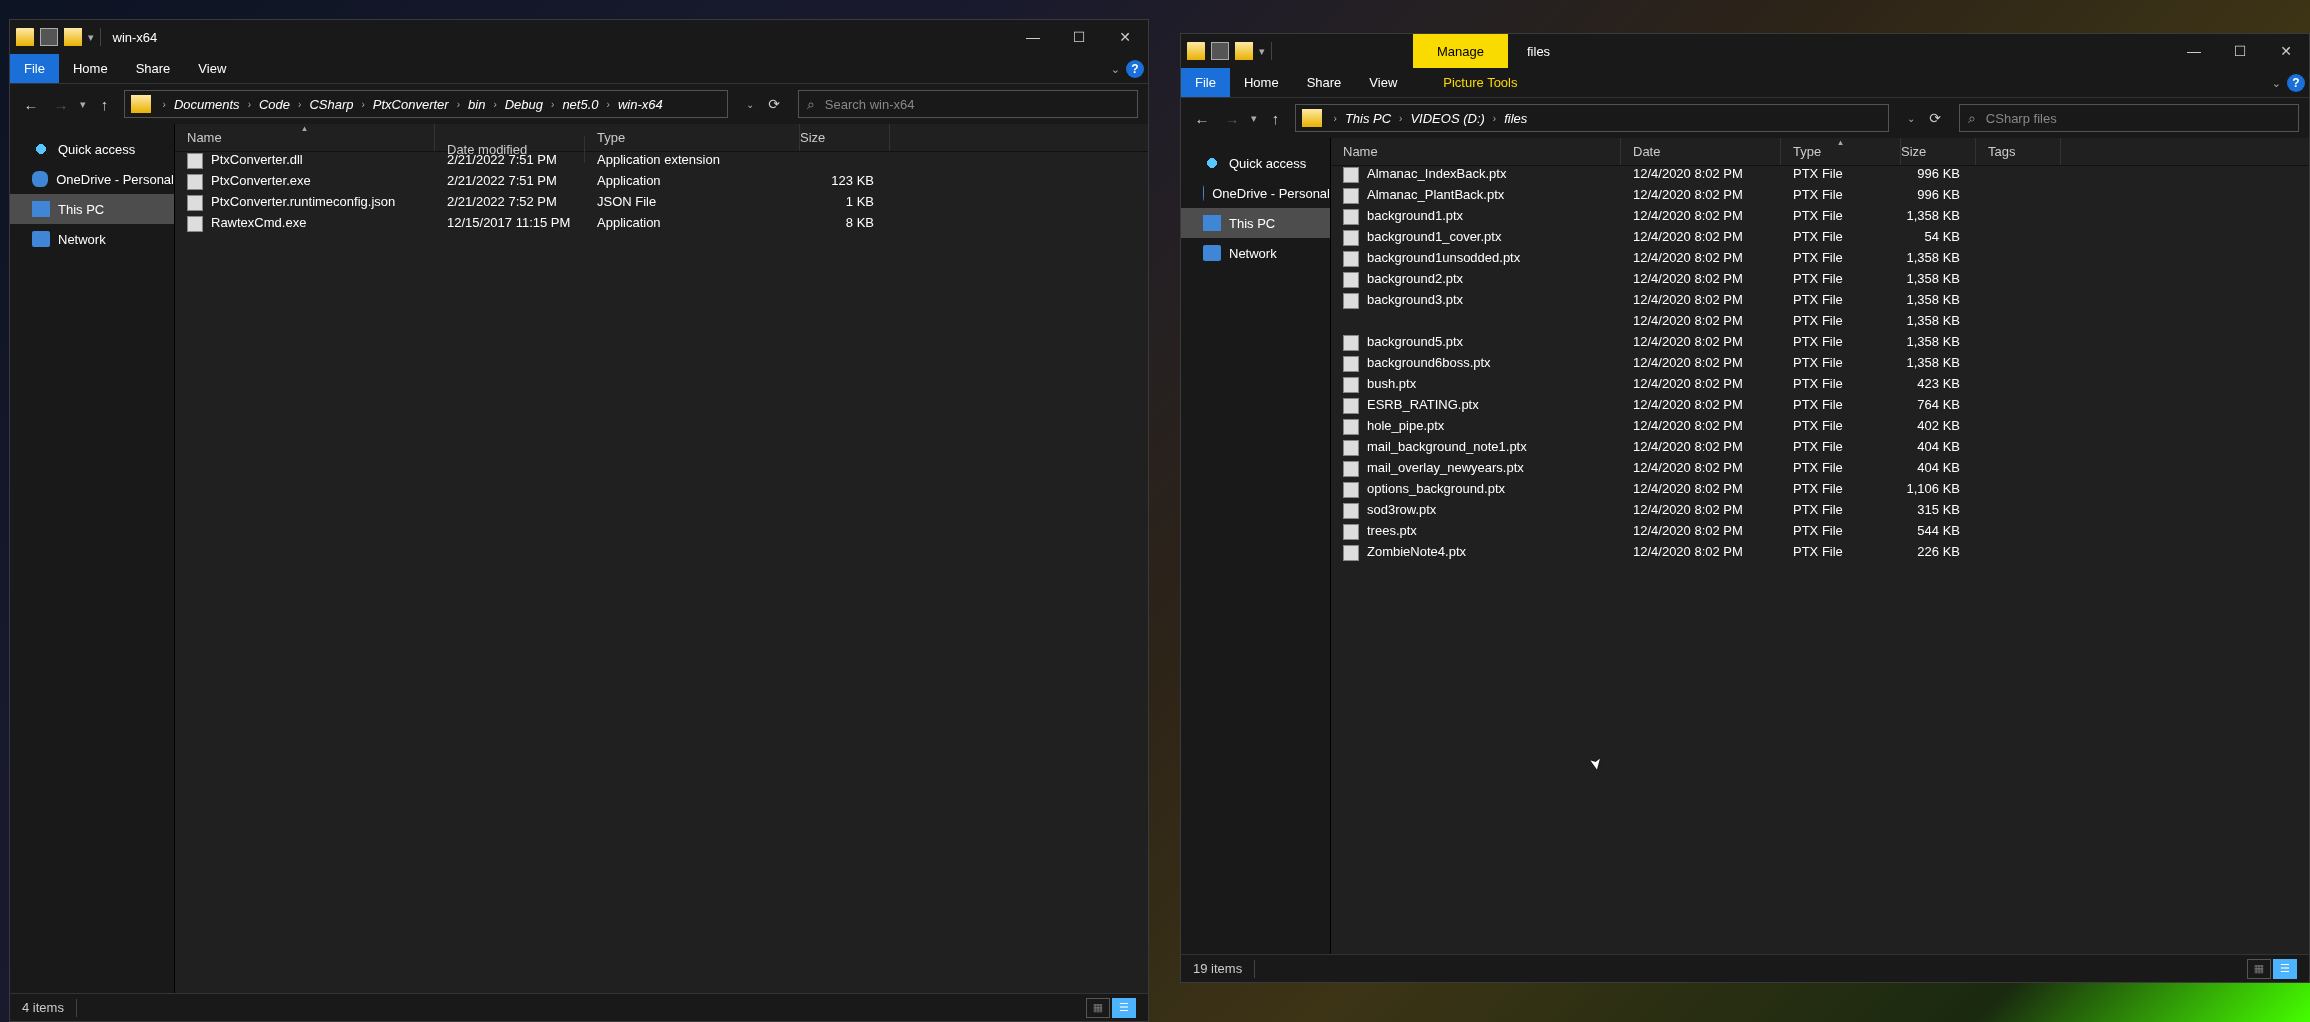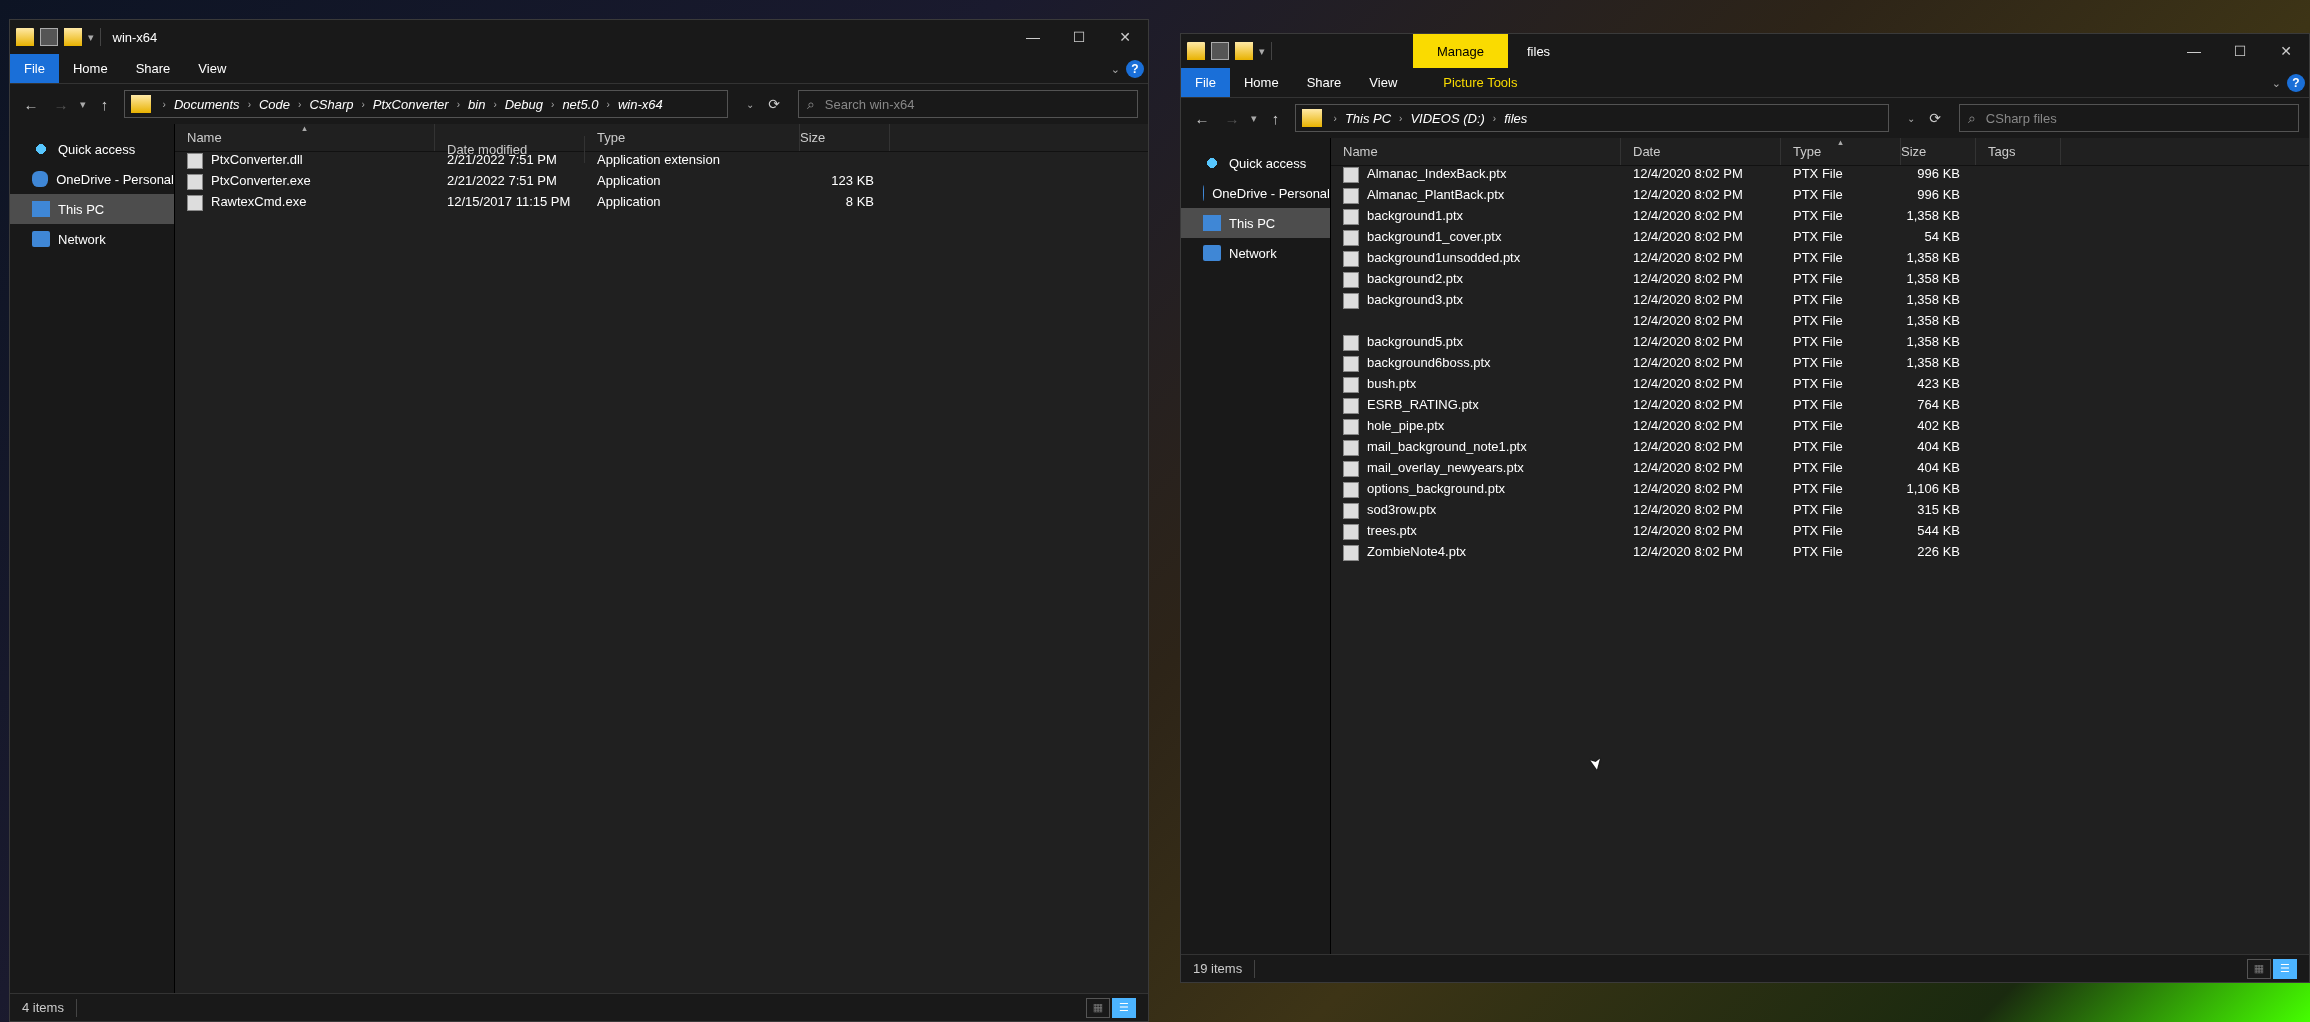--- a/index.html
+++ b/index.html
@@ -237,20 +237,26 @@
             <div class="cell" style="width: 215px;">Application extension</div>
             <div class="cell size" style="width: 90px; margin-top: 44px;">7 KB</div>
           </div>
           <div class="row">
             <div class="cell" style="width: 260px;"><span class="f-ico"></span><span>PtxConverter.exe</span></div>
             <div class="cell" style="width: 150px;">2/21/2022 7:51 PM</div>
             <div class="cell" style="width: 215px;">Application</div>
             <div class="cell size" style="width: 90px;">123 KB</div>
           </div>
           <div class="row">
+            <div class="cell" style="width: 260px;"><span class="f-ico"></span><span>PtxConverter.runtimeconfig.json</span></div>
+            <div class="cell" style="width: 150px;">2/21/2022 7:52 PM</div>
+            <div class="cell" style="width: 215px;">JSON File</div>
+            <div class="cell size" style="width: 90px;">1 KB</div>
+          </div>
+          <div class="row">
             <div class="cell" style="width: 260px;"><span class="f-ico"></span><span>RawtexCmd.exe</span></div>
             <div class="cell" style="width: 150px;">12/15/2017 11:15 PM</div>
             <div class="cell" style="width: 215px;">Application</div>
             <div class="cell size" style="width: 90px;">8 KB</div>
           </div>
         </div>
     </div>
   </div>
 
   <div class="statusbar">

